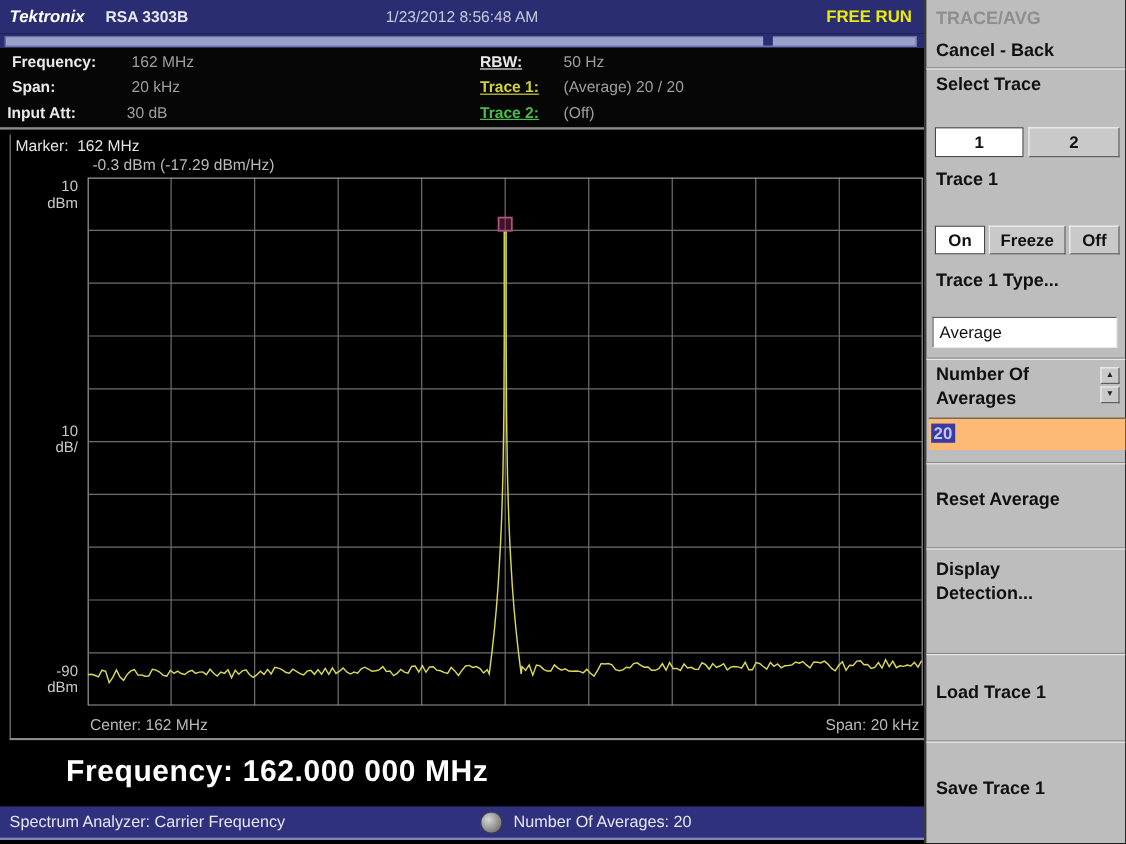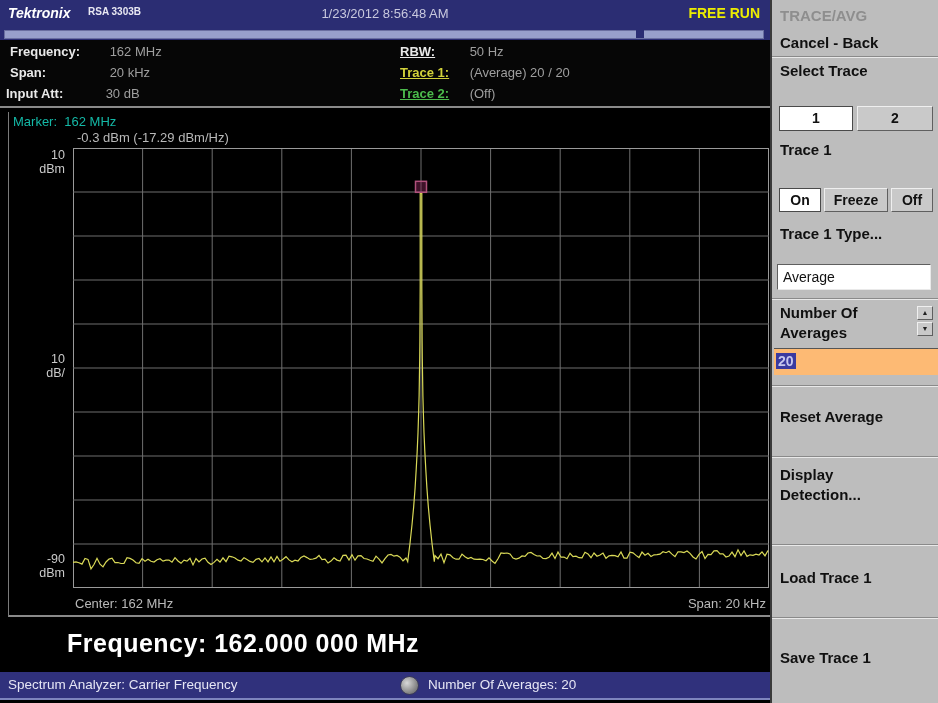--- a/index.html
+++ b/index.html
@@ -2,47 +2,47 @@
 <html><head>
 <meta charset="utf-8">
 <style>
   html,body{margin:0;padding:0;background:#000;}
   .screen{position:relative;width:938px;height:703px;background:#000;overflow:hidden;
           font-family:"Liberation Sans",sans-serif;-webkit-font-smoothing:antialiased;}
 
   
   .titlebar{position:absolute;left:0;top:0;width:770px;height:28px;background:#2b2d73;}
   .brand{position:absolute;left:8px;top:5px;color:#fff;font-weight:bold;font-style:italic;font-size:14px;}
-  .model{position:absolute;left:88px;top:6px;color:#e8e8f2;font-weight:bold;font-size:10px;}
+  .model{position:absolute;left:88px;top:6px;color:#e8e8f2;font-weight:bold;font-size:13px;}
   .datetime{position:absolute;left:0;top:6px;width:100%;text-align:center;color:#c9c9de;font-size:13px;}
   .runstat{position:absolute;right:10px;top:5px;color:#ecec00;font-weight:bold;font-size:14px;}
   .substrip{position:absolute;left:0;top:28px;width:770px;height:12px;background:#2b2d73;}
   .substrip .bar{position:absolute;left:4px;top:2px;width:758px;height:7px;background:#98a0cb;border:1px solid #6a6fa0;}
   .substrip .tick{position:absolute;left:636px;top:1px;width:8px;height:9px;background:#2b2d73;}
 
   
   .settings{position:absolute;left:0;top:40px;width:770px;height:68px;background:#060606;border-bottom:2px solid #8a8a8a;box-sizing:border-box;}
   .set-row{position:absolute;height:20px;font-size:13px;white-space:nowrap;}
   .set-label{display:inline-block;font-weight:bold;color:#e9e9e9;}
   .set-val{color:#9f9f9f;}
   .lab-w{width:96px;} .lab-r{width:66px;text-decoration:underline;}
   .yellow{color:#d2d23a;} .green{color:#4cbb4c;}
 
   
   .display{position:absolute;left:8px;top:112px;width:761px;height:503px;background:#000;
            border-left:1px solid #7a7a7a;border-bottom:2px solid #8a8a8a;box-sizing:content-box;}
-  .marker-l1{position:absolute;left:4px;top:2px;color:#14b8a6;font-size:13px;}
+  .marker-l1{position:absolute;left:4px;top:2px;color:#e5e5e5;font-size:13px;}
   .marker-l2{position:absolute;left:68px;top:18px;color:#b9b9b9;font-size:13px;}
   .ylab{position:absolute;width:56px;text-align:right;color:#c9c9c9;font-size:12.5px;line-height:14px;}
   .plot{position:absolute;left:64px;top:36px;}
   .center-lab{position:absolute;left:66px;top:484px;color:#b9b9b9;font-size:13px;}
   .span-lab{position:absolute;right:4px;top:484px;color:#b9b9b9;font-size:13px;}
 
   
-  .readout{position:absolute;left:12px;top:617px;width:770px;height:52px;background:#000;}
+  .readout{position:absolute;left:0;top:617px;width:770px;height:52px;background:#000;}
   .readout .freq{position:absolute;left:55px;top:12px;color:#fff;font-weight:bold;font-size:25px;letter-spacing:0.5px;}
 
   
   .statusbar{position:absolute;left:0;top:672px;width:770px;height:26px;background:#30317c;border-bottom:2px solid #7d84bd;box-sizing:content-box;}
   .status-left{position:absolute;left:8px;top:5px;color:#e6e6f5;font-size:13.5px;}
   .knob{position:absolute;left:400px;top:4px;width:17px;height:17px;border-radius:50%;
         background:radial-gradient(circle at 6px 6px,#d8d8d8,#8a8a8a 60%,#5a5a5a);border:1px solid #3a3a5a;}
   .status-right{position:absolute;left:428px;top:5px;color:#e6e6f5;font-size:13.5px;}
 
   

